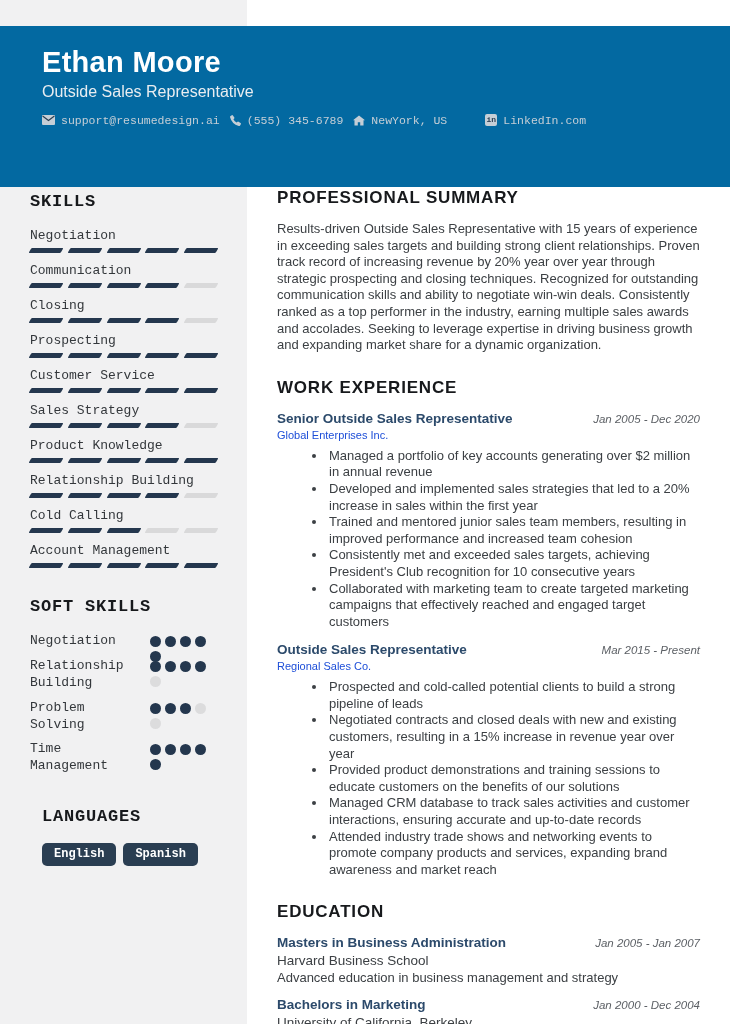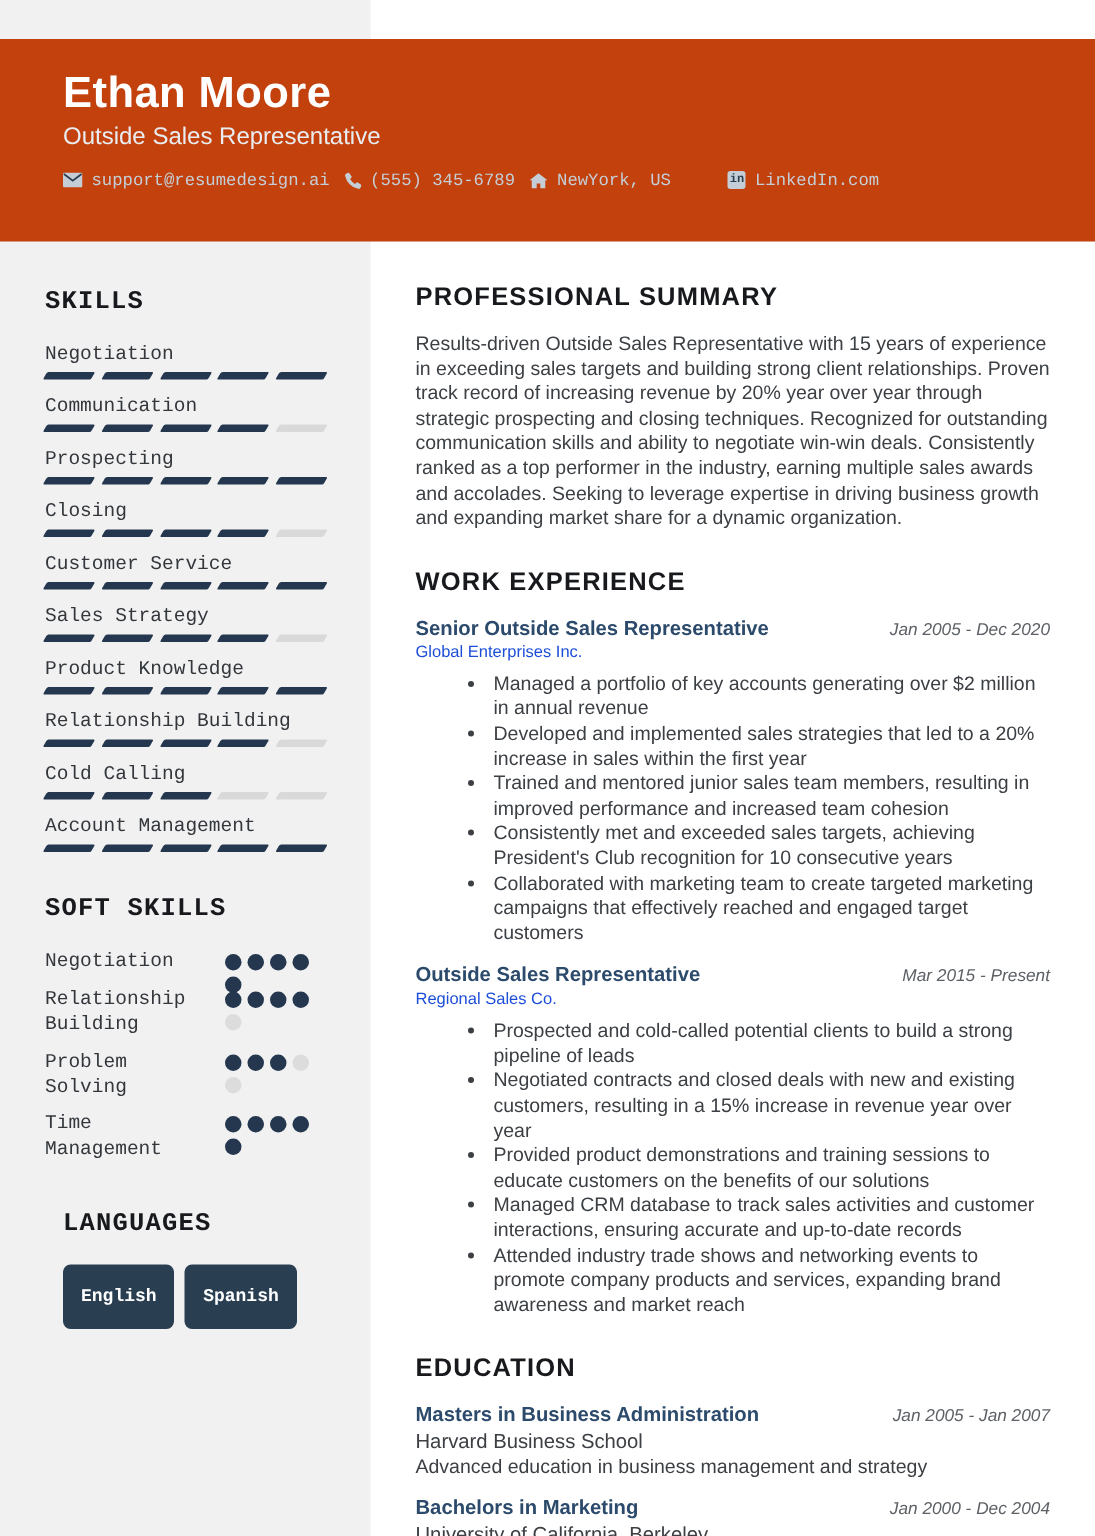--- a/index.html
+++ b/index.html
@@ -5,21 +5,21 @@
   * { margin:0; padding:0; box-sizing:border-box; }
   html,body { background:#ffffff; }
   body { width:730px; height:1024px; font-family:"Liberation Sans", sans-serif; position:relative; overflow:hidden; }
 
   .page { position:relative; width:730px; height:1024px; background:#ffffff; overflow:hidden; }
 
   
   .sidebar-bg { position:absolute; left:0; top:0; width:247px; height:1024px; background:#f1f1f2; }
 
   
-  .header { position:absolute; left:0; top:26px; width:730px; height:135px; background:#c2410c; color:#fff; padding:21px 40px 0 42px; }
+  .header { position:absolute; left:0; top:26px; width:730px; height:161px; background:#0369a1; color:#fff; padding:21px 40px 0 42px; }
   .name { font-size:29px; font-weight:bold; letter-spacing:.3px; color:#ffffff; line-height:1.1; }
   .job-title { font-size:16px; color:#e9edf1; margin-top:4px; }
   .contact-row { display:flex; align-items:center; gap:10px; margin-top:13px; font-size:11.5px; color:#c5ced6;font-family:Liberation Mono, monospace; }
   .contact { display:flex; align-items:center; gap:6px; white-space:nowrap; }
   .contact svg { display:block; }
   .li-badge { width:12px; height:12px; background:#c5ced6; color:#2a3e52; border-radius:2px; font-size:8px; font-weight:bold; display:flex; align-items:center; justify-content:center; line-height:1;margin-left:28px; }
 
   
   .sidebar { position:absolute; left:30px; top:192px; width:187px;font-family:Liberation Mono, monospace; }
   .side-heading { font-size:17px; font-weight:bold; color:#17191c; letter-spacing:.8px; margin-bottom:17px; }
@@ -31,21 +31,21 @@
 
   .soft-section { margin-top:29px; }
   .soft-row { display:flex; align-items:flex-start; margin-bottom:8px; }
   .soft-label { width:100px; font-size:13px; color:#33373b; line-height:1.3; flex:0 0 100px; }
   .dots { width:58px; margin-left:20px; margin-top:3px; display:flex; flex-wrap:wrap; gap:4px; height:11px; }
   .dot { width:11px; height:11px; border-radius:50%; background:#dcdcdd; flex:0 0 11px; }
   .dot.on { background:#24374e; }
 
   .lang-section { margin-top:32px;margin-left:12px; }
   .pill-row { display:flex; gap:7px; }
-  .pill { background:#2a3e52; color:#ffffff; font-size:12px; font-weight:bold; padding:15px 12px; border-radius:5px; line-height:1.1; }
+  .pill { background:#2a3e52; color:#ffffff; font-size:12px; font-weight:bold; padding:5px 12px; border-radius:5px; line-height:1.1; }
 
   
   .main { position:absolute; left:277px; top:188px; width:423px; }
   .main-heading { font-size:17px; font-weight:bold; color:#17191c; letter-spacing:.8px; margin-bottom:13px; }
   .summary-text { font-size:13px; line-height:16.6px; color:#3c4044; }
   .section { margin-top:24px; }
 
   .job { margin-bottom:12px; }
   .job-head { display:flex; justify-content:space-between; align-items:baseline; }
   .role { font-size:13.5px; font-weight:bold; color:#2c4a6b; }
@@ -121,38 +121,38 @@
           <div class="bar">
             <span class="seg on"></span>
             <span class="seg on"></span>
             <span class="seg on"></span>
             <span class="seg on"></span>
             <span class="seg"></span>
           </div>
         </div>
 
         <div class="skill-item">
+          <div class="skill-name">Closing</div>
+          <div class="bar">
+            <span class="seg on"></span>
+            <span class="seg on"></span>
+            <span class="seg on"></span>
+            <span class="seg on"></span>
+            <span class="seg"></span>
+          </div>
+        </div>
+
+        <div class="skill-item">
           <div class="skill-name">Prospecting</div>
           <div class="bar">
             <span class="seg on"></span>
             <span class="seg on"></span>
             <span class="seg on"></span>
             <span class="seg on"></span>
             <span class="seg on"></span>
-          </div>
-        </div>
-
-        <div class="skill-item">
-          <div class="skill-name">Closing</div>
-          <div class="bar">
-            <span class="seg on"></span>
-            <span class="seg on"></span>
-            <span class="seg on"></span>
-            <span class="seg on"></span>
-            <span class="seg"></span>
           </div>
         </div>
 
         <div class="skill-item">
           <div class="skill-name">Customer Service</div>
           <div class="bar">
             <span class="seg on"></span>
             <span class="seg on"></span>
             <span class="seg on"></span>
             <span class="seg on"></span>

